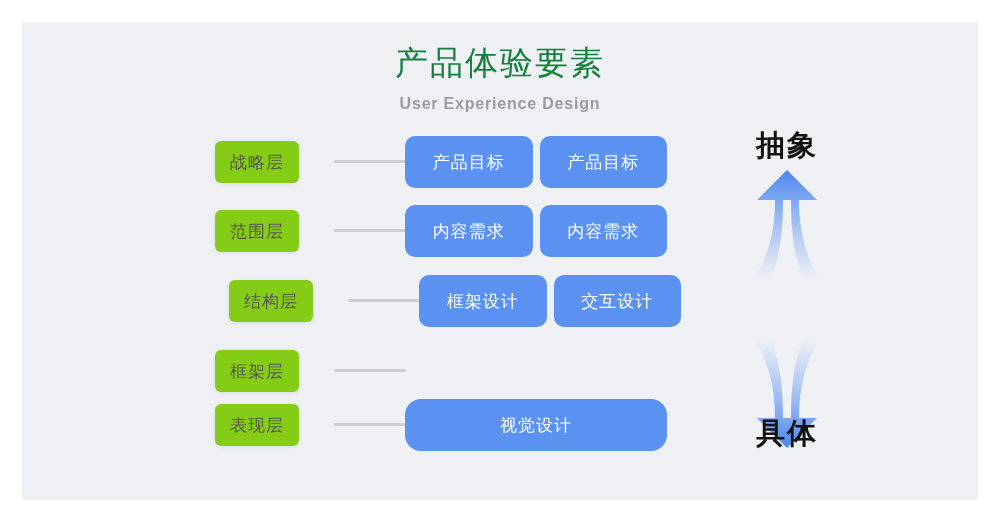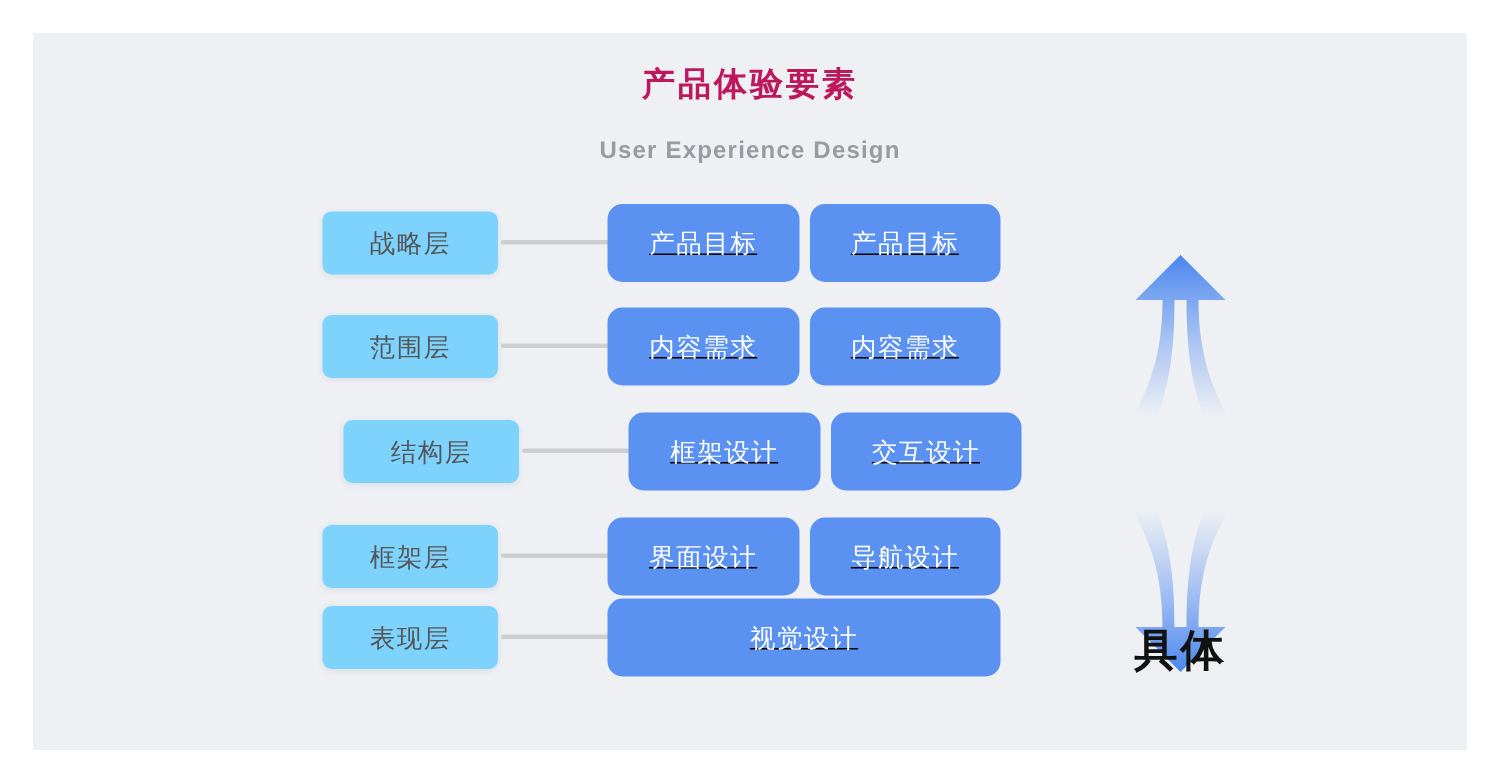--- a/index.html
+++ b/index.html
@@ -25,28 +25,28 @@
 
   
   #header {
     position: absolute;
     left: 0;
     top: 20px;
     width: 956px;
     text-align: center;
   }
   #main-title {
-    font-size: 22px;
-    font-weight: bold;
-    color: #be185d;
+    font-size: 33px;
+    font-weight: normal;
+    color: #15803d;
     letter-spacing: 2px;
     line-height: 1.25;
   }
   #sub-title {
-    margin-top: 22px;
+    margin-top: 12px;
     font-size: 16px;
     font-weight: bold;
     color: #9a9aa0;
     letter-spacing: 0.8px;
   }
 
   
   #rows {
     position: absolute;
     left: 0;
@@ -58,23 +58,23 @@
     position: absolute;
     left: 0;
     width: 956px;
     height: 52px;
   }
 
   .layer-label {
     position: absolute;
     left: 193px;
     top: 5px;
-    width: 117px;
+    width: 84px;
     height: 42px;
-    background: #7dd3fc;
+    background: #84cc16;
     border-radius: 6px;
     box-shadow: 0 1px 4px rgba(90, 100, 120, 0.13);
     display: flex;
     align-items: center;
     justify-content: center;
     font-size: 17px;
     color: #555558;
     letter-spacing: 1px;
   }
 
@@ -89,35 +89,35 @@
   }
 
   .box-group {
     position: absolute;
     left: 383px;
     top: 0;
     width: 262px;
     height: 52px;
     display: flex;
     gap: 7px;
-    text-decoration: underline;
   }
   .blue-box {
     flex: 1 1 0;
     background: #5b91f0;
     border-radius: 10px;
     display: flex;
     align-items: center;
     justify-content: center;
     color: #ffffff;
     font-size: 17px;
     letter-spacing: 1px;
   }
   .blue-box.wide {
     flex: 1 1 100%;
+    border-radius: 16px;
   }
 
   
   #axis {
     position: absolute;
     left: 690px;
     top: 0;
     width: 150px;
     height: 478px;
   }
@@ -189,37 +189,34 @@
       <div class="connector"></div>
       <div class="box-group">
         <div class="blue-box">框架设计</div>
         <div class="blue-box">交互设计</div>
       </div>
     </div>
 
     <div class="row" style="top:323px;">
       <div class="layer-label">框架层</div>
       <div class="connector"></div>
-      <div class="box-group">
-        <div class="blue-box">界面设计</div>
-        <div class="blue-box">导航设计</div>
-      </div>
     </div>
 
     <div class="row" style="top:377px;">
       <div class="layer-label">表现层</div>
       <div class="connector"></div>
       <div class="box-group">
         <div class="blue-box wide">视觉设计</div>
       </div>
     </div>
 
   </div>
 
   <div id="axis">
+    <div id="label-abstract">抽象</div>
 
     <div id="arrow-up">
       <svg viewBox="0 0 96 112" xmlns="http://www.w3.org/2000/svg">
         <defs>
           <linearGradient id="gradUp" x1="0" y1="1" x2="0" y2="0">
             <stop offset="0%" stop-color="#5b91f0" stop-opacity="0"></stop>
             <stop offset="45%" stop-color="#5b91f0" stop-opacity="0.45"></stop>
             <stop offset="100%" stop-color="#4a86ee" stop-opacity="1"></stop>
           </linearGradient>
         </defs>

